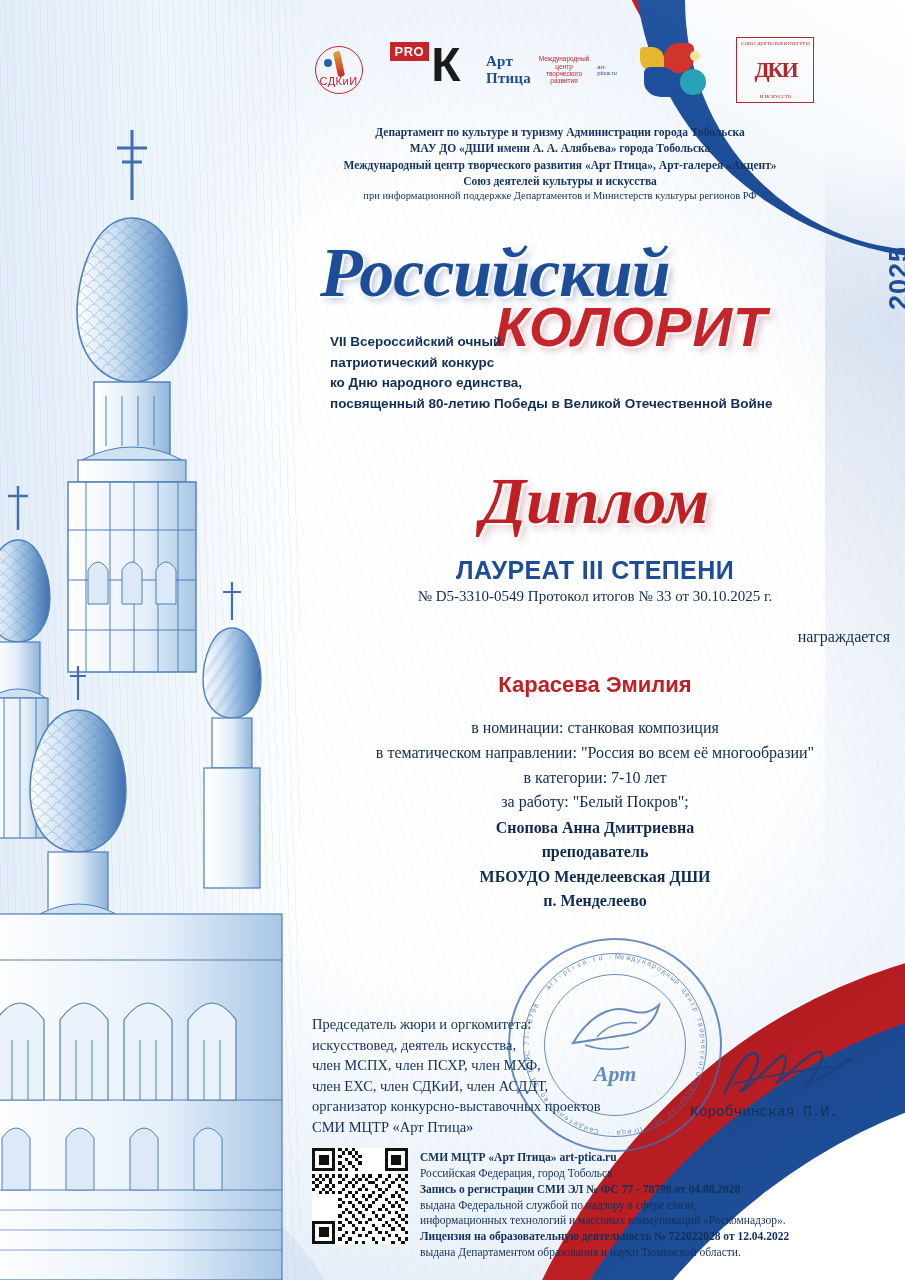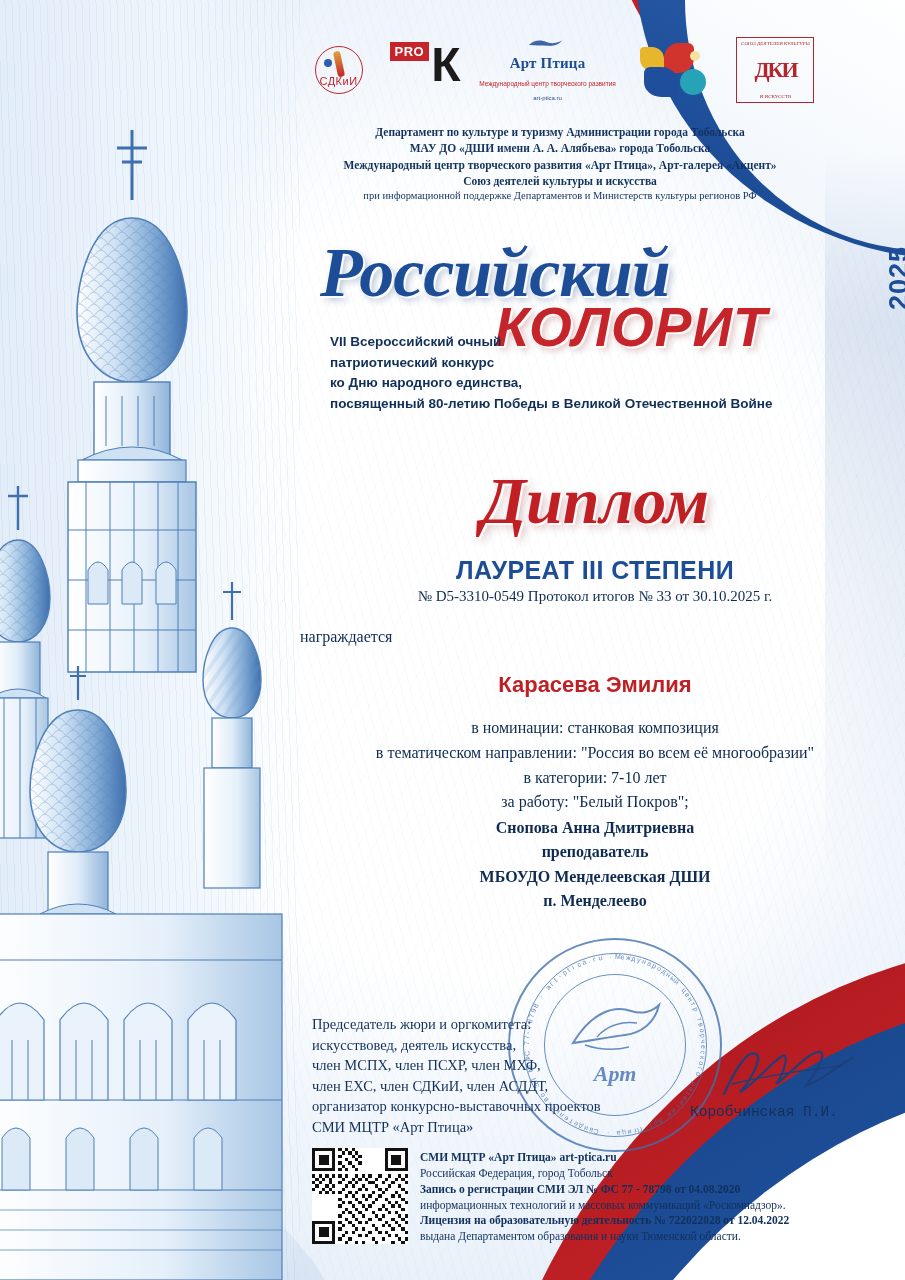--- a/index.html
+++ b/index.html
@@ -180,21 +180,21 @@
     font-weight: bold; font-size: 13px; padding: 2px 5px; align-self: flex-start;
     letter-spacing: .5px;
   }
   .logo-prok .k {
     color: #1b1b1b; font-family: "Liberation Sans", sans-serif; font-weight: bold;
     font-size: 48px; line-height: .95; margin-left: 2px;
   }
 
   .logo-bird {
     width: 138px; height: 62px;
-    display: flex; flex-direction: column; align-items: center; justify-content: center;
+    display: flex; flex-direction: row; align-items: center; justify-content: center;
     color: #1d4d97;
     gap: 8px;
   }
   .logo-bird .title {
     font-family: "Liberation Serif", serif; font-weight: bold; font-size: 15px;
     color: #1d4d97; letter-spacing: .2px;
   }
   .logo-bird .sub {
     font-family: "Liberation Sans", sans-serif; font-size: 6.5px; line-height: 1.15;
     color: #c4242a; text-align: center;
@@ -310,21 +310,21 @@
     position: absolute;
     top: 588px; left: 300px; width: 590px;
     text-align: center;
     font-family: "Liberation Serif", serif;
     font-size: 15px;
     color: #0f2b52;
   }
   .awarded {
     position: absolute;
     top: 628px; left: 300px; width: 590px;
-    text-align: left;
+    text-align: right;
     font-family: "Liberation Serif", serif;
     font-size: 16px;
     color: #0f2b52;
   }
   .winner {
     position: absolute;
     top: 672px; left: 300px; width: 590px;
     text-align: center;
     font-family: "Liberation Sans", sans-serif;
     font-weight: bold;
@@ -971,19 +971,20 @@
           <rect x="19" y="28" width="1" height="1"></rect>
           <rect x="24" y="28" width="1" height="1"></rect>
           <rect x="27" y="28" width="1" height="1"></rect>
       </g>
     </svg>
 
     <div class="footer">
       <div class="b">СМИ МЦТР «Арт Птица» art-ptica.ru</div>
       <div>Российская Федерация, город Тобольск</div>
       <div class="b">Запись о регистрации СМИ ЭЛ № ФС 77 - 78798 от 04.08.2020</div>
+      <div>выдана Федеральной службой по надзору в сфере связи,</div>
       <div>информационных технологий и массовых коммуникаций «Роскомнадзор».</div>
       <div class="b">Лицензия на образовательную деятельность № 722022028 от 12.04.2022</div>
       <div>выдана Департаментом образования и науки Тюменской области.</div>
     </div>
 
   </div>
 </div>
 
 </body></html>

